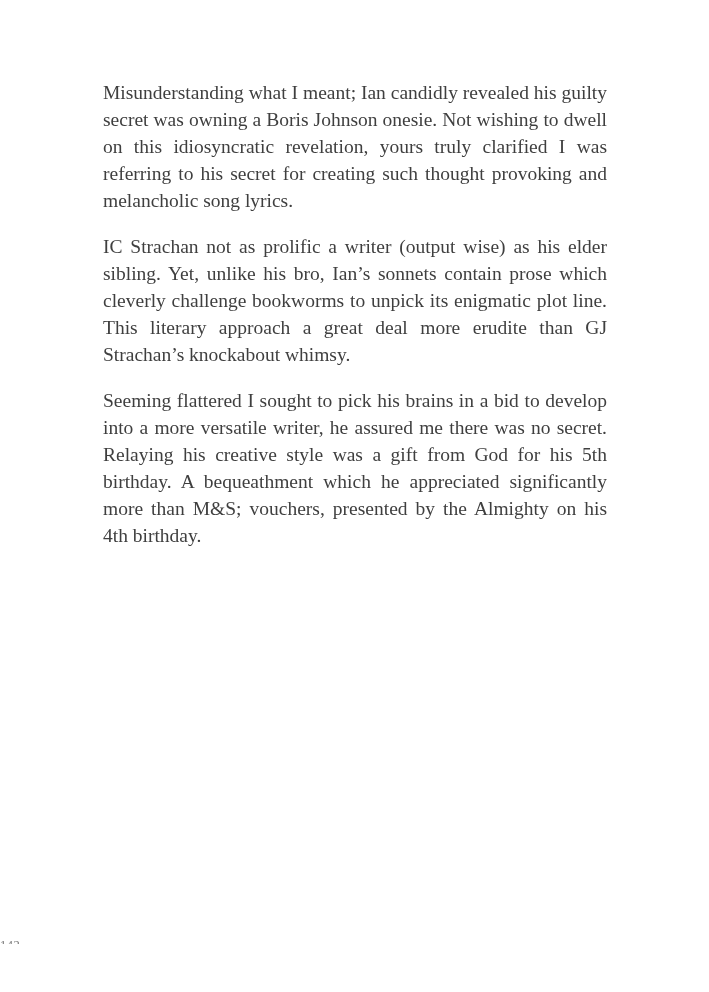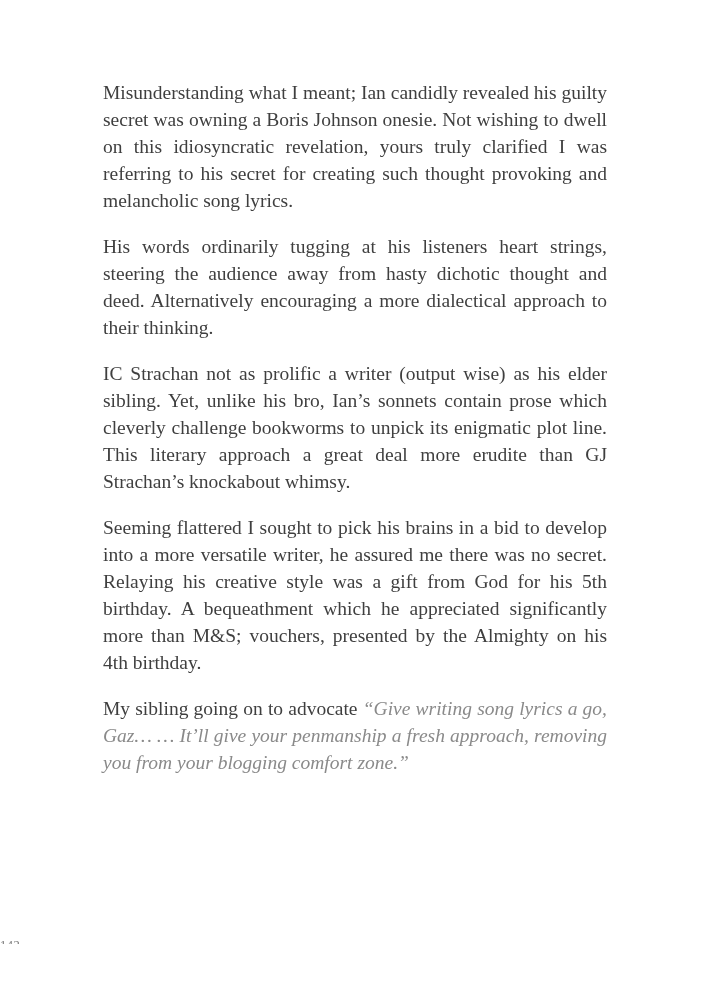--- a/index.html
+++ b/index.html
@@ -44,19 +44,17 @@
     color: #757575;
     letter-spacing: 0.5px;
   }
 </style>
 </head>
 <body>
 
 <div class="page">
   <main class="text-block">
       <p><span class="seg-normal">Misunderstanding what I meant; Ian candidly revealed his guilty secret was owning a Boris Johnson onesie. Not wishing to dwell on this idiosyncratic revelation, yours truly clarified I was referring to his secret for creating such thought provoking and melancholic song lyrics.</span></p>
-      <p><span class="seg-normal">His words ordinarily tugging at his listeners heart strings, steering the audience away from hasty dichotic thought and deed. Alternatively encouraging a more dialectical approach to their thinking.</span></p>
       <p><span class="seg-normal">IC Strachan not as prolific a writer (output wise) as his elder sibling. Yet, unlike his bro, Ian’s sonnets contain prose which cleverly challenge bookworms to unpick its enigmatic plot line. This literary approach a great deal more erudite than GJ Strachan’s knockabout whimsy.</span></p>
       <p><span class="seg-normal">Seeming flattered I sought to pick his brains in a bid to develop into a more versatile writer, he assured me there was no secret. Relaying his creative style was a gift from God for his 5th birthday. A bequeathment which he appreciated significantly more than M&amp;S; vouchers, presented by the Almighty on his 4th birthday.</span></p>
-      <p><span class="seg-normal">My sibling going on to advocate </span><span class="seg-italic">“Give writing song lyrics a go, Gaz… …  It’ll give your penmanship a fresh approach, removing you from your blogging comfort zone.”</span></p>
     </main>
   <div class="page-number">142</div>
 </div>
 
 </body></html>

